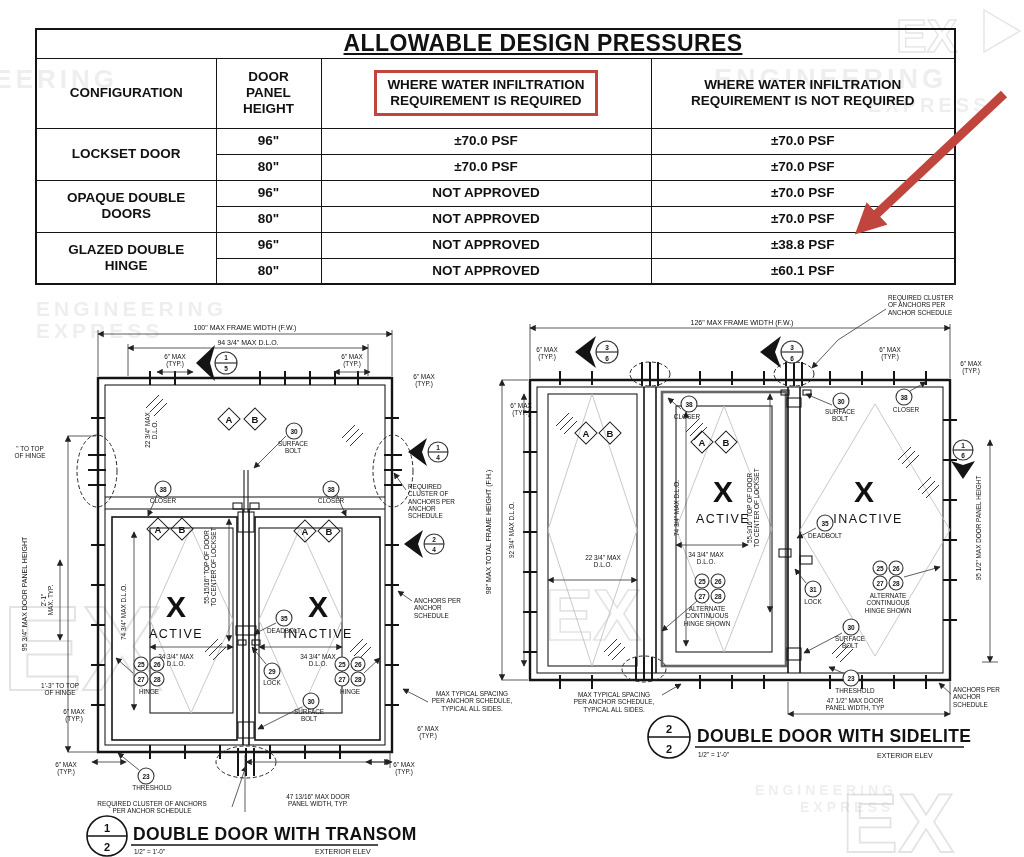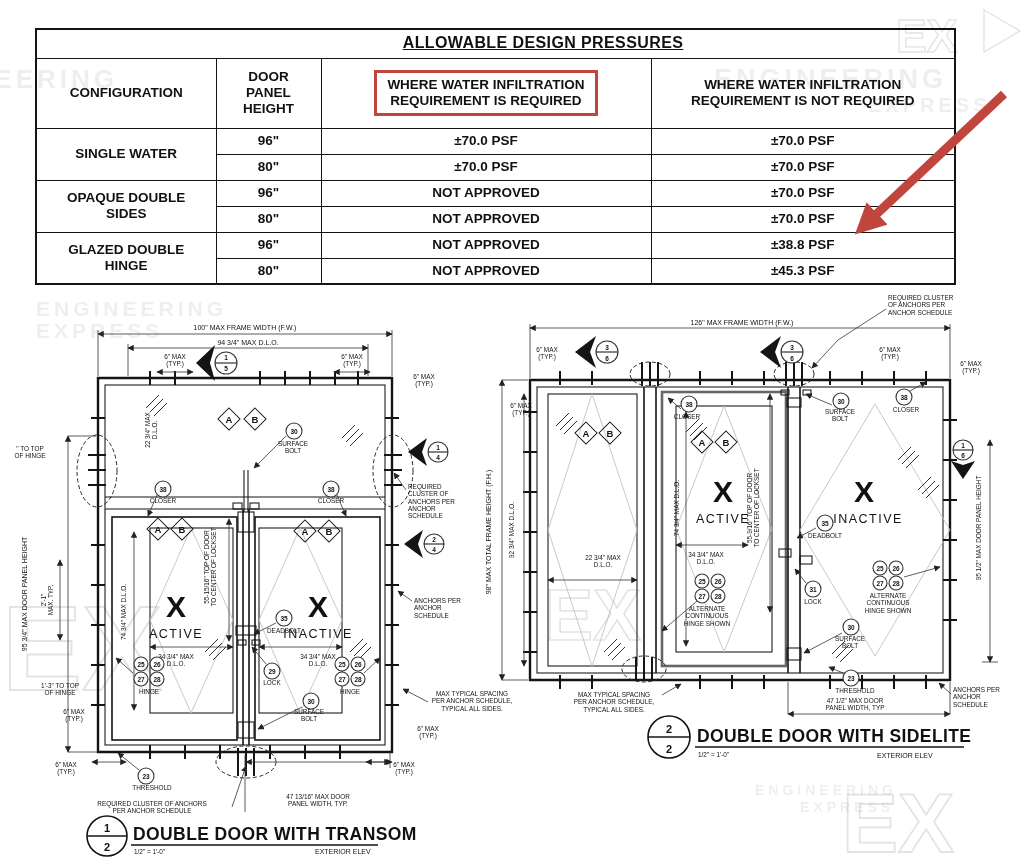--- a/index.html
+++ b/index.html
@@ -4,21 +4,21 @@
 <style>
   html,body{margin:0;padding:0;}
   body{width:1024px;height:857px;background:#fff;position:relative;overflow:hidden;
        font-family:"Liberation Sans",sans-serif;color:#111;}
   .dwg{position:absolute;left:0;top:0;z-index:1;}
   .tbl-wrap{position:absolute;left:35px;top:28px;width:921px;height:255px;z-index:2;}
   .arrow-ov{position:absolute;left:0;top:0;z-index:3;pointer-events:none;}
   table{width:100%;height:100%;border-collapse:collapse;table-layout:fixed;border:2.5px solid #141414;}
   td{border:1.6px solid #141414;text-align:center;vertical-align:middle;padding:0;
      font-size:13.5px;font-weight:600;line-height:1.18;}
-  .title-cell{font-size:16px;font-weight:700;padding-left:95px;}
+  .title-cell{font-size:23px;font-weight:700;padding-left:95px;}
   .title-cell span{text-decoration:underline;letter-spacing:.4px;}
   .pre{white-space:pre-line;}
   .redbox{display:inline-block;border:3.5px solid #c0453c;padding:4px 10px;white-space:pre-line;}
   
   .f2{fill:none;stroke:#141414;stroke-width:2.4;}
   .f15{fill:none;stroke:#141414;stroke-width:1.6;}
   .f1{fill:none;stroke:#141414;stroke-width:1.05;}
   .g2{fill:none;stroke:#666;stroke-width:2.6;}
   .lt{fill:none;stroke:#c2c2c2;stroke-width:.9;}
   .dim{fill:none;stroke:#333;stroke-width:.8;}
@@ -455,53 +455,53 @@
 PANEL
 HEIGHT</td>
       <td>
         <span class="redbox">WHERE WATER INFILTRATION
 REQUIREMENT IS REQUIRED</span>
       </td>
       <td class="pre">WHERE WATER INFILTRATION
 REQUIREMENT IS NOT REQUIRED</td>
     </tr>
     <tr style="height:26px">
-      <td class="pre" rowspan="2">SINGLE WATER</td>
+      <td class="pre" rowspan="2">LOCKSET DOOR</td>
       <td>96"</td>
       <td>±70.0 PSF</td>
       <td>±70.0 PSF</td>
     </tr>
     <tr style="height:26px">
       <td>80"</td>
       <td>±70.0 PSF</td>
       <td>±70.0 PSF</td>
     </tr>
     <tr style="height:26px">
       <td class="pre" rowspan="2">OPAQUE DOUBLE
-SIDES</td>
+DOORS</td>
       <td>96"</td>
       <td>NOT APPROVED</td>
       <td>±70.0 PSF</td>
     </tr>
     <tr style="height:26px">
       <td>80"</td>
       <td>NOT APPROVED</td>
       <td>±70.0 PSF</td>
     </tr>
     <tr style="height:26px">
       <td class="pre" rowspan="2">GLAZED DOUBLE
 HINGE</td>
       <td>96"</td>
       <td>NOT APPROVED</td>
       <td>±38.8 PSF</td>
     </tr>
     <tr style="height:26px">
       <td>80"</td>
       <td>NOT APPROVED</td>
-      <td>±45.3 PSF</td>
+      <td>±60.1 PSF</td>
     </tr>
   </tbody>
     </table>
 </div>
 
 <svg class="arrow-ov" width="1024" height="857" viewBox="0 0 1024 857">
   <defs>
     <marker id="ra" viewBox="0 0 10 10" refX="5" refY="5" markerWidth="3.4" markerHeight="3.4" orient="auto">
       <path d="M0 0 L10 5 L0 10 z" fill="#c0453c"></path>
     </marker>

